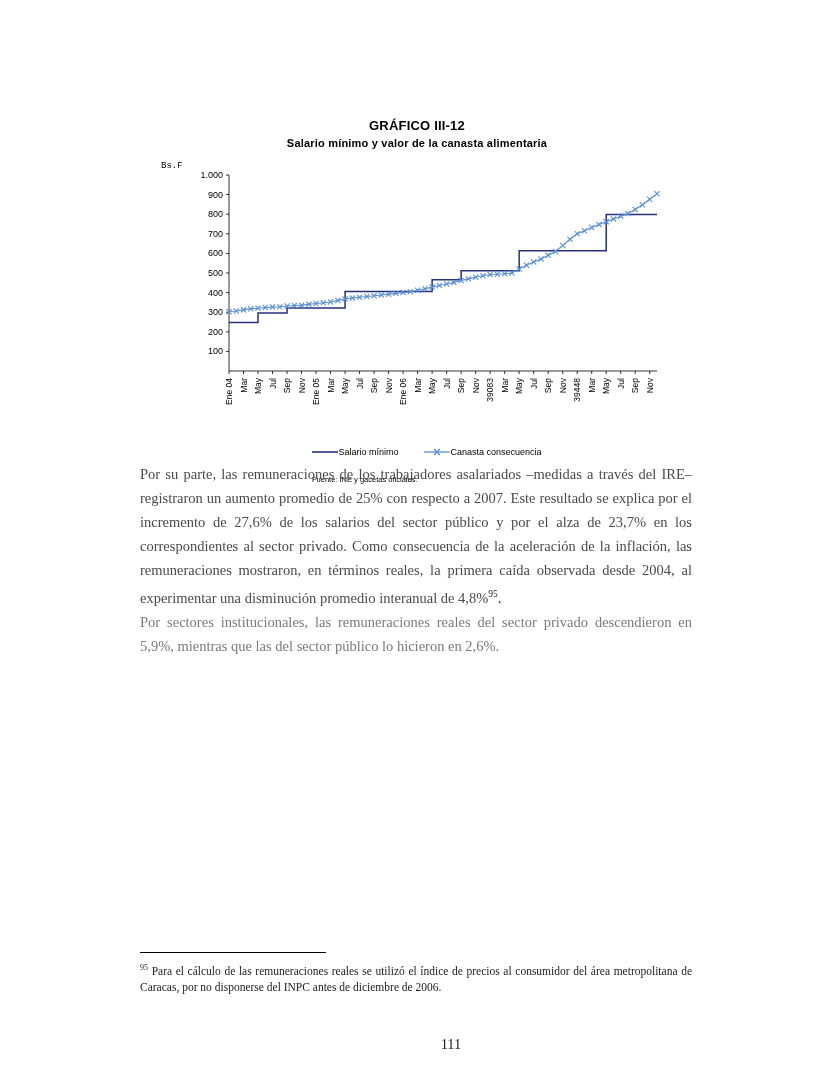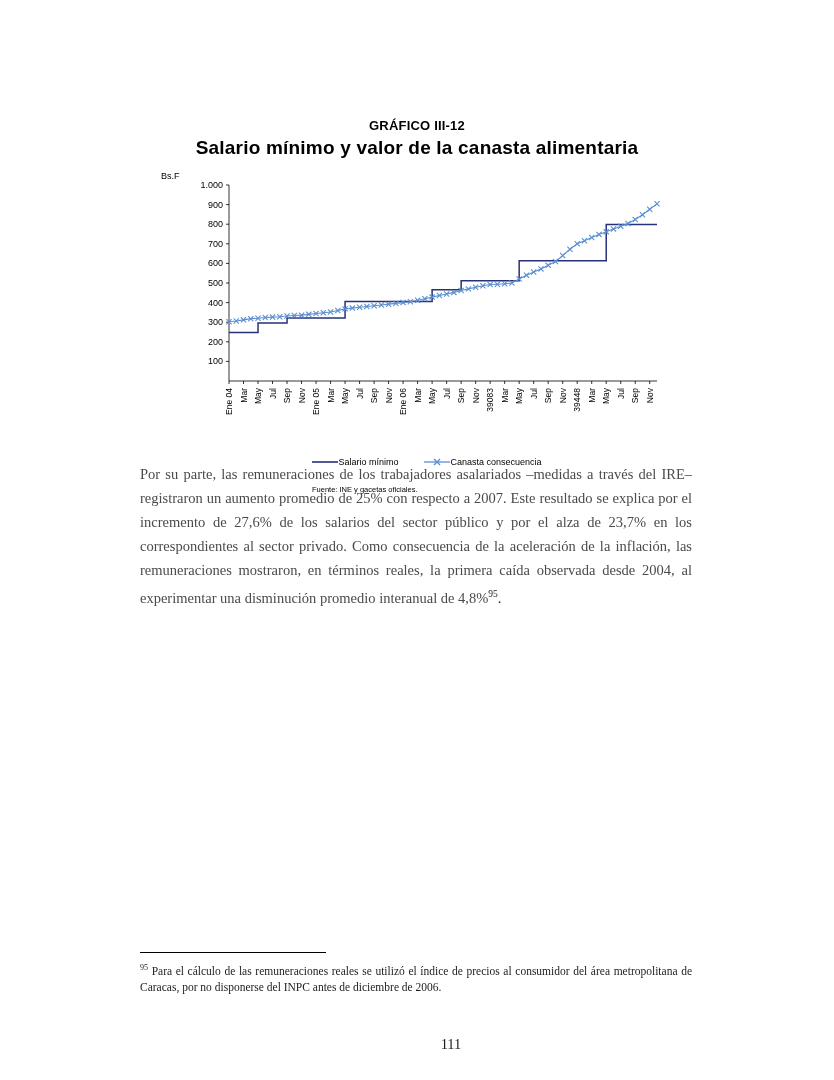--- a/index.html
+++ b/index.html
@@ -34,39 +34,39 @@
     font-family: "Liberation Sans", sans-serif;
     font-weight: bold;
     font-size: 13px;
     color: #000;
     letter-spacing: 0.2px;
   }
   .fig-subtitle {
     text-align: center;
     font-family: "Liberation Sans", sans-serif;
     font-weight: bold;
-    font-size: 19px;
+    font-size: 11px;
     color: #000;
     margin-top: 4px;
     letter-spacing: 0.2px;
   }
   .chart-wrap {
     position: relative;
     margin: 12px auto 0 auto;
     width: 520px;
     height: 310px;
   }
   .chart-svg {
     display: block;
   }
   .axis-unit {
     position: absolute;
     left: 4px;
     top: 0px;
-    font-family: Liberation Sans, sans-serif;
+    font-family: Liberation Mono, monospace;
     font-size: 9px;
     color: #000;
   }
   .legend {
     position: absolute;
     left: 90px;
     top: 286px;
     width: 360px;
     display: flex;
     justify-content: center;
@@ -334,20 +334,21 @@
           <span>Canasta consecuencia</span>
         </div>
       </div>
 
       <div class="src-note">Fuente: INE y gacetas oficiales.</div>
     </div>
   </div>
 
   <div class="body-text">
     <p><span class="fade-1">Por su parte, las remuneraciones de los trabajadores asalariados –medidas a través del IRE– registraron un aumento promedio de 25% con respecto a 2007. Este resultado se explica por el incremento de 27,6% de los salarios del sector público y por el alza de 23,7% en los correspondientes al sector privado. Como consecuencia de la aceleración de la inflación, las remuneraciones mostraron, en términos reales, la primera caída observada desde 2004, al experimentar una disminución promedio interanual de 4,8%</span><sup>95</sup><span>.</span></p>
+    <p class="fade-2">Por sectores institucionales, las remuneraciones reales del sector privado descendieron en 5,9%, mientras que las del sector público lo hicieron en 2,6%.</p>
   </div>
 
   <div class="footnote-rule"></div>
   <div class="footnote">
     <sup>95</sup><span> Para el cálculo de las remuneraciones reales se utilizó el índice de precios al consumidor del área metropolitana de Caracas, por no disponerse del INPC antes de diciembre de 2006.</span>
   </div>
 
   <div class="page-number">111</div>
 </div>
 

